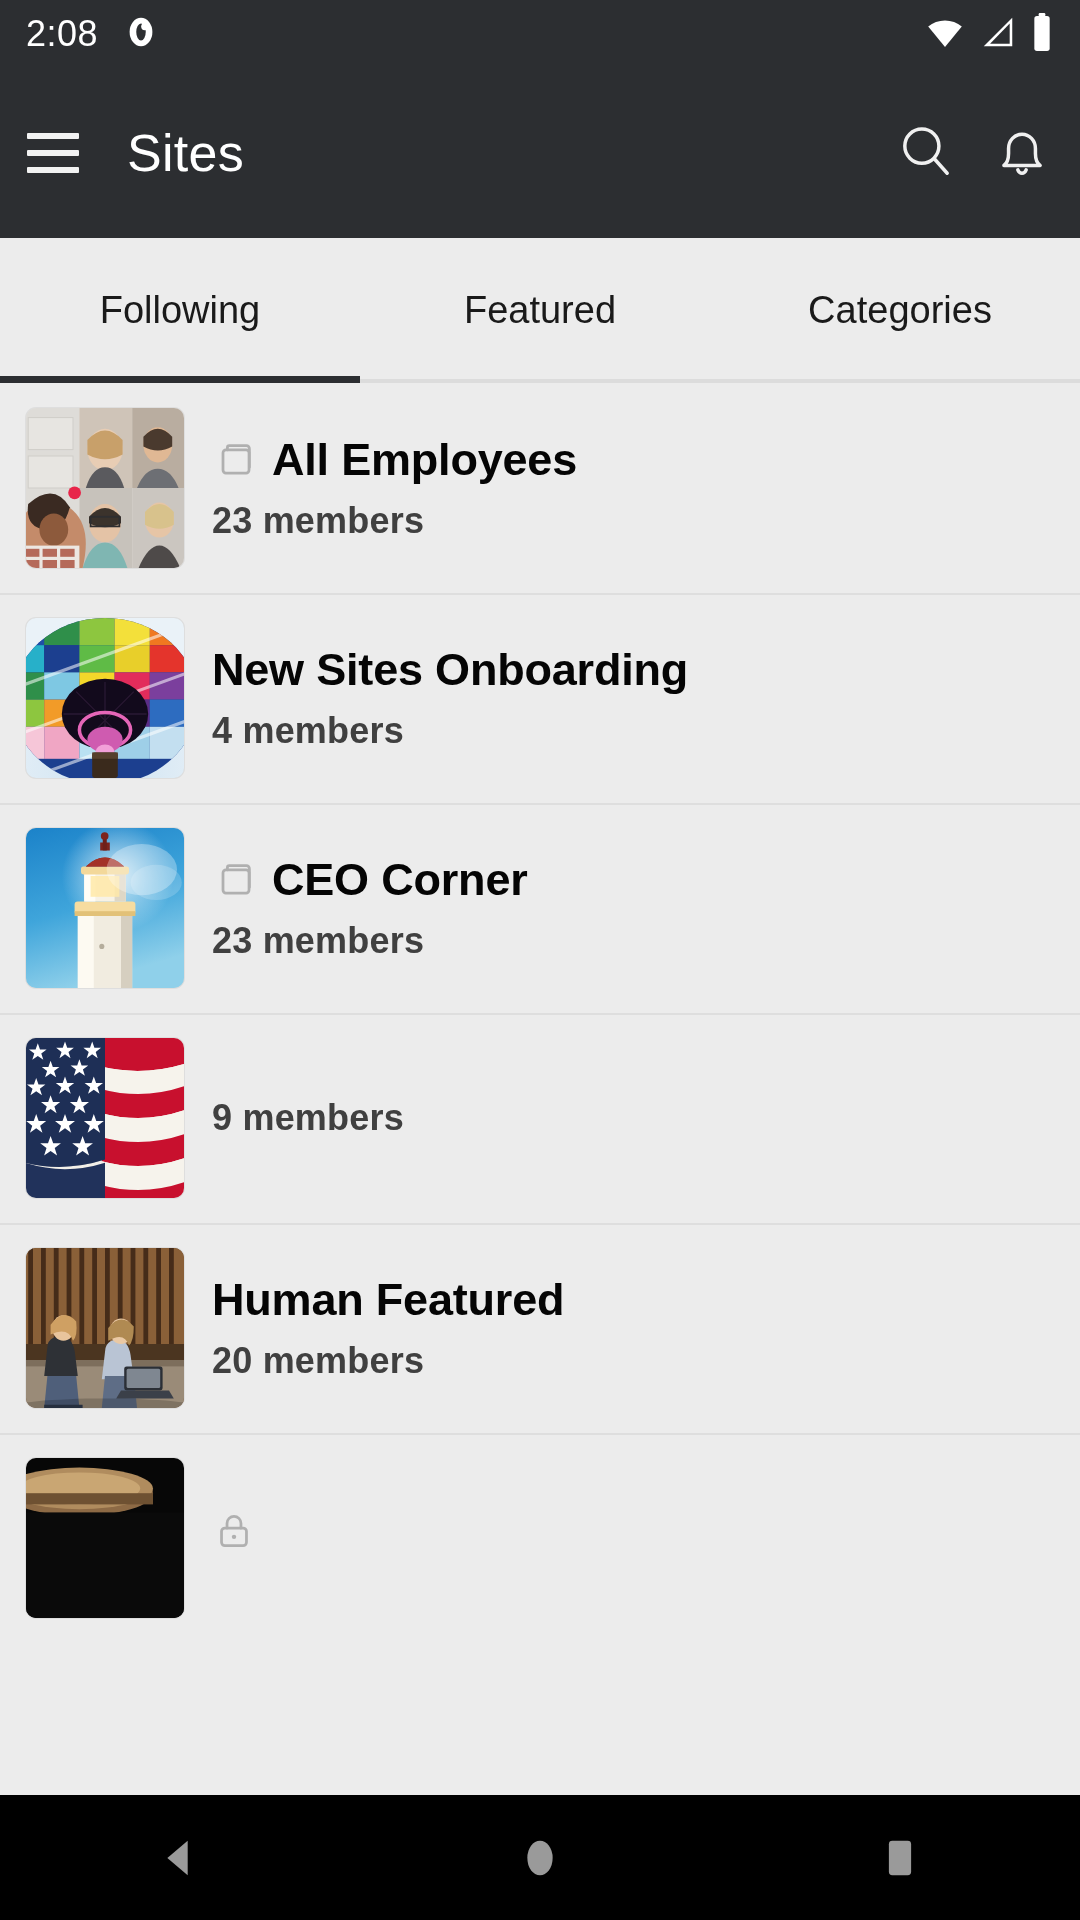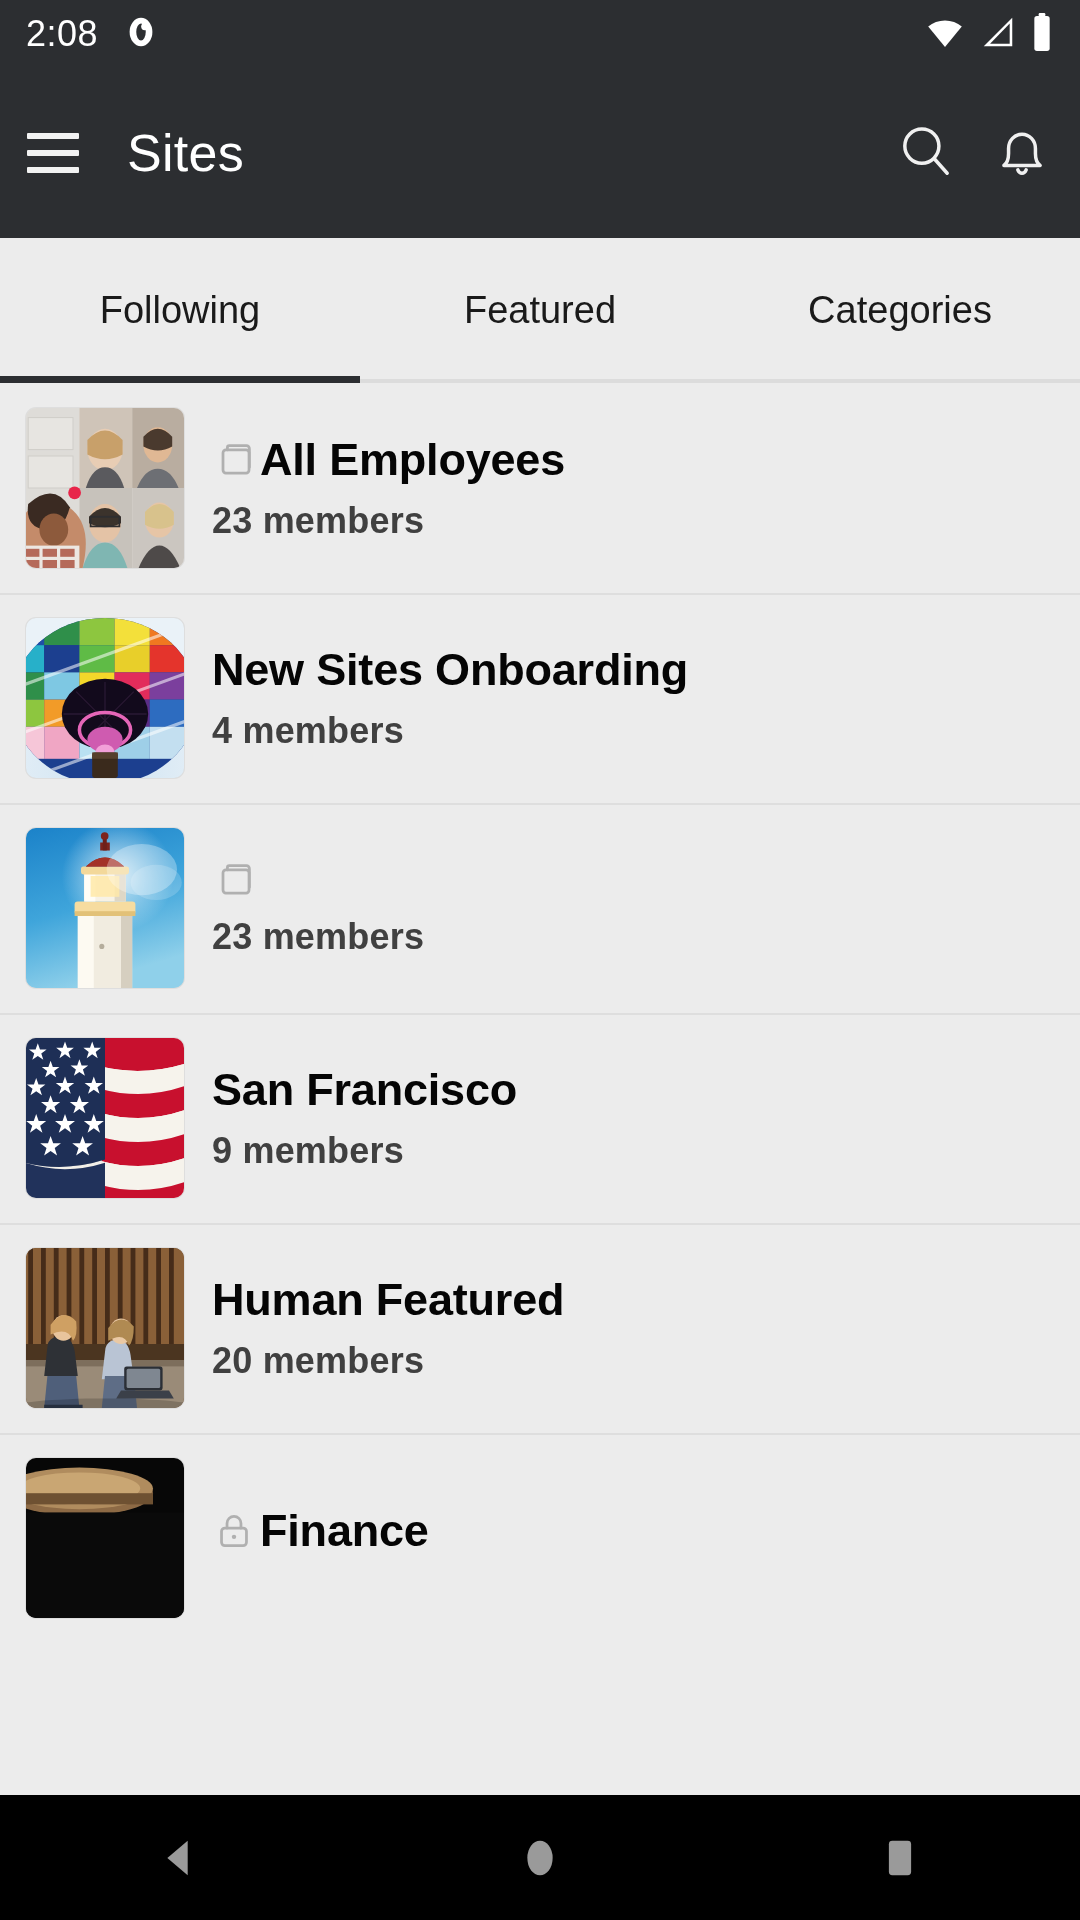--- a/index.html
+++ b/index.html
@@ -47,21 +47,21 @@
     content: ""; position: absolute; top: 0; left: 0; right: 0;
     height: 2px; background: #dedede;
   }
   .thumb {
     width: 158px; height: 160px; border-radius: 10px; flex: none;
     background: #d5d5d5; overflow: hidden; position: relative;
     box-shadow: 0 0 0 1px rgba(0,0,0,.06);
   }
   .thumb svg { display:block; width: 100%; height: 100%; }
   .rowtext { margin-left: 28px; display: flex; flex-direction: column; justify-content: center; gap: 14px; }
-  .titleline { display: flex; align-items: center; gap: 4px; }
+  .titleline { display: flex; align-items: center; gap: 16px; justify-content: center; }
   .title { font-size: 45px; font-weight: 700; color: #050505; letter-spacing: -.2px; white-space: nowrap; }
   .members { font-size: 36px; color: #404040; letter-spacing: .2px; font-weight: bold; }
   .typeicon { width: 44px; height: 44px; flex: none; display:block; }
 
   
   .navbar {
     position: absolute; left: 0; bottom: 0; width: 1080px; height: 125px;
     background: #000; display: flex; align-items: center; justify-content: space-around;
   }
   .nav-btn { width: 160px; height: 125px; display: flex; align-items: center; justify-content: center; }
@@ -303,20 +303,21 @@
         </svg>
       </div>
       <div class="rowtext">
         <div class="titleline">
           <span class="typeicon">
             <svg viewBox="0 0 24 24" fill="none" stroke="#b0b0b0" stroke-width="1.5" stroke-linecap="round" stroke-linejoin="round">
               <path d="M7.6 6.5h11a1.6 1.6 0 0 1 1.6 1.6v9.4a1.6 1.6 0 0 1-1.6 1.6h-11A1.6 1.6 0 0 1 6 17.5V8.1a1.6 1.6 0 0 1 1.6-1.6z"></path>
               <path d="M8.4 6.5V5.2a1 1 0 0 1 1-1h9.4a1.6 1.6 0 0 1 1.6 1.6v10.1"></path>
             </svg>
           </span>
+          <span class="title">CEO Corner</span>
         </div>
         <div class="members">23 members</div>
       </div>
     </div>
 
     <div class="row">
       <div class="thumb">
         <svg viewBox="0 0 100 100" preserveAspectRatio="xMidYMid slice">
           <rect width="100" height="100" fill="#f2efe8"></rect>
           <path d="M48 0h52v16q-26 8-52 2z" fill="#c8102e"></path>
@@ -372,23 +373,20 @@
                 <path d="M0-5 1.2-1.6 4.8-1.6 1.9.6 3 4 0 1.9-3 4-1.9.6-4.8-1.6-1.2-1.6z"></path>
               </g>
             <g transform="translate(36,68) scale(1.35)">
                 <path d="M0-5 1.2-1.6 4.8-1.6 1.9.6 3 4 0 1.9-3 4-1.9.6-4.8-1.6-1.2-1.6z"></path>
               </g>
           </g>
           <path d="M0 78q25 8 50 0v22H0z" fill="#21325b"></path>
         </svg>
       </div>
       <div class="rowtext">
-        <div class="titleline">
-          <span class="title">San Francisco</span>
-        </div>
         <div class="members">9 members</div>
       </div>
     </div>
 
     <div class="row">
       <div class="thumb">
         <svg viewBox="0 0 100 100" preserveAspectRatio="xMidYMid slice">
           <rect width="100" height="100" fill="#6b4a2c"></rect>
           <g fill="#8a6038">
             <rect x="0" y="0" width="100" height="62"></rect>
@@ -450,21 +448,20 @@
       </div>
       <div class="rowtext">
         <div class="titleline">
           <span class="typeicon">
             <svg viewBox="0 0 24 24" fill="none" stroke="#b0b0b0" stroke-width="1.5" stroke-linecap="round" stroke-linejoin="round">
               <rect x="5.2" y="10.4" width="13.6" height="9.6" rx="1.8"></rect>
               <path d="M8.2 10.4V7.8a3.8 3.8 0 0 1 7.6 0v2.6"></path>
               <circle cx="12" cy="15.2" r="1.2" fill="#b0b0b0" stroke="none"></circle>
             </svg>
           </span>
-          <span class="title">Finance</span>
         </div>
         <div class="members"></div>
       </div>
     </div>
 
   </div>
 
   <div class="navbar">
     <div class="nav-btn">
       <svg width="46" height="46" viewBox="0 0 24 24">

